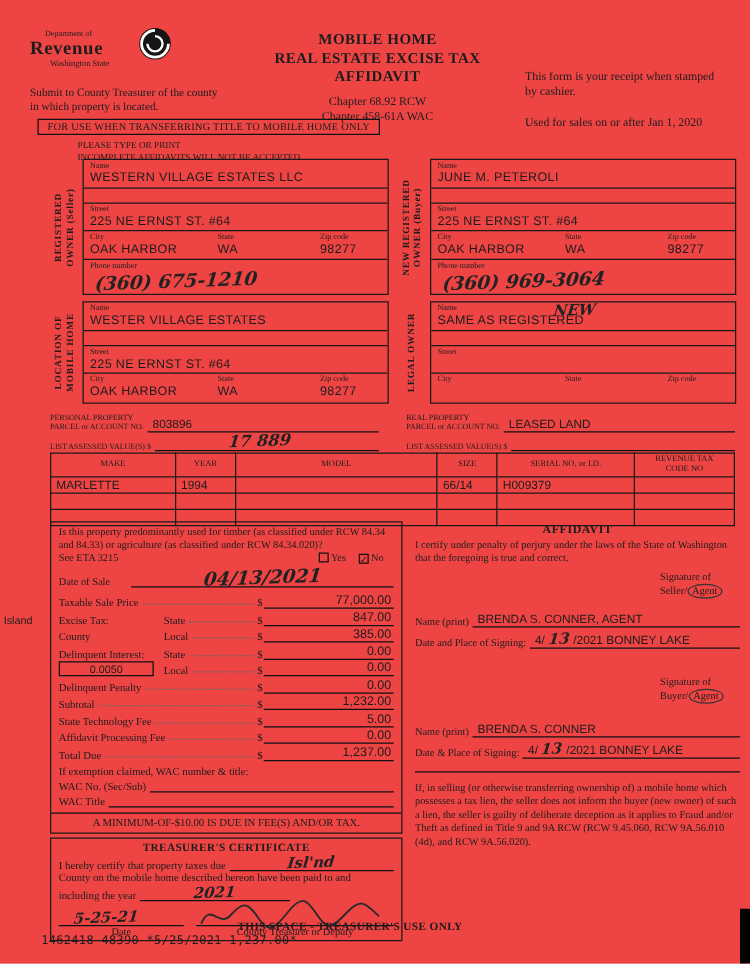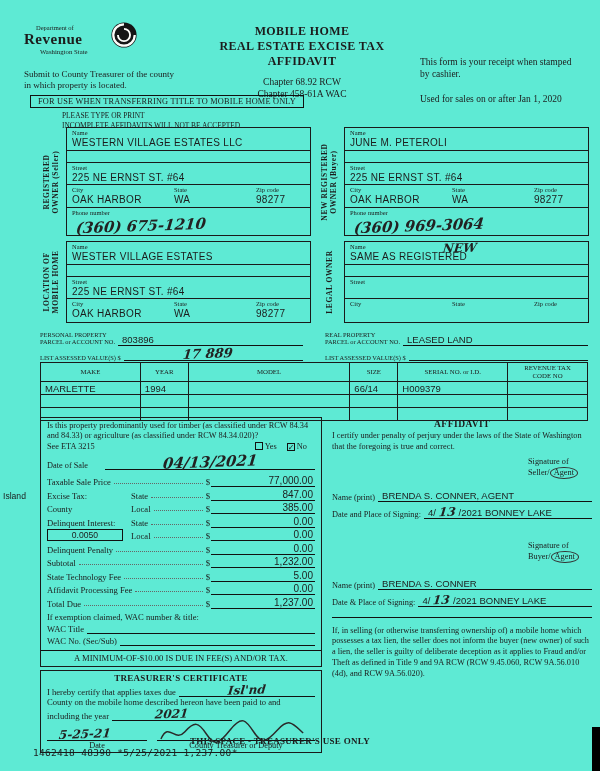--- a/index.html
+++ b/index.html
@@ -1,19 +1,19 @@
 <!DOCTYPE html>
 <html><head>
 <meta charset="utf-8">
 <style>
   * { margin:0; padding:0; box-sizing:border-box; }
   html,body { background:#e8e8e6; }
   .page {
     position:relative; width:600px; height:771px; margin:0 auto;
-    background:#5eead4; color:#1c1c1c; overflow:hidden;
+    background:#ef4444; color:#1c1c1c; overflow:hidden;
     font-family:"Liberation Serif", serif;
   }
   .pre { white-space:pre-line; }
   .sans { font-family:"Liberation Sans", sans-serif; }
   .hand {
     font-family:"DejaVu Serif", serif; font-style:italic; font-weight:700;
     display:inline-block; transform:rotate(-2deg) skewX(-8deg); color:#222;
   }
   
   .header { position:absolute; top:24px; left:24px; width:556px; display:flex; }
@@ -489,35 +489,35 @@
           <div class="trow">
               <span>Total Due</span>
               <span class="leader"></span>
               <span class="dollar">$</span>
               <span class="tval">1,237.00</span>
             </div>
         </div>
         <div class="exempt">
           <div>If exemption claimed, WAC number &amp; title:</div>
           <div class="ex-row">
+              <span>WAC No. (Sec/Sub)</span>
+              <span class="ex-ul"></span>
+            </div>
+          <div class="ex-row">
               <span>WAC Title</span>
-              <span class="ex-ul"></span>
-            </div>
-          <div class="ex-row">
-              <span>WAC No. (Sec/Sub)</span>
               <span class="ex-ul"></span>
             </div>
         </div>
         <div class="minimum">A MINIMUM-OF-$10.00 IS DUE IN FEE(S) AND/OR TAX.</div>
       </div>
 
       <div class="tre-box">
         <div class="tre-title">TREASURER'S CERTIFICATE</div>
         <div class="tre-l1">
-          <span>I hereby certify that applies taxes due</span>
+          <span>I hereby certify that property taxes due</span>
           <span class="tre-ul"><span class="hand tre-hand">Isl'nd</span></span>
         </div>
         <div>County on the mobile home described hereon have been paid to and</div>
         <div class="tre-l3">
           <span>including the year</span>
           <span class="tre-ul"><span class="hand tre-hand">2021</span></span>
         </div>
         <div class="tre-sig">
           <div class="tsc1">
             <div class="sig-ul">

